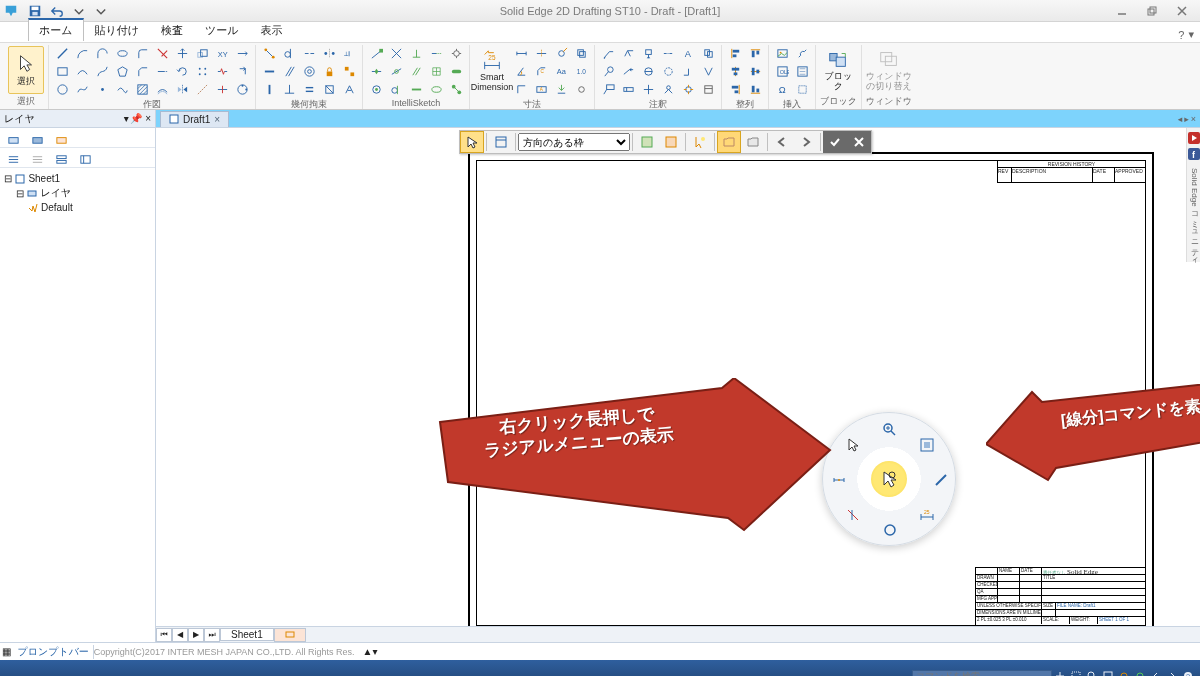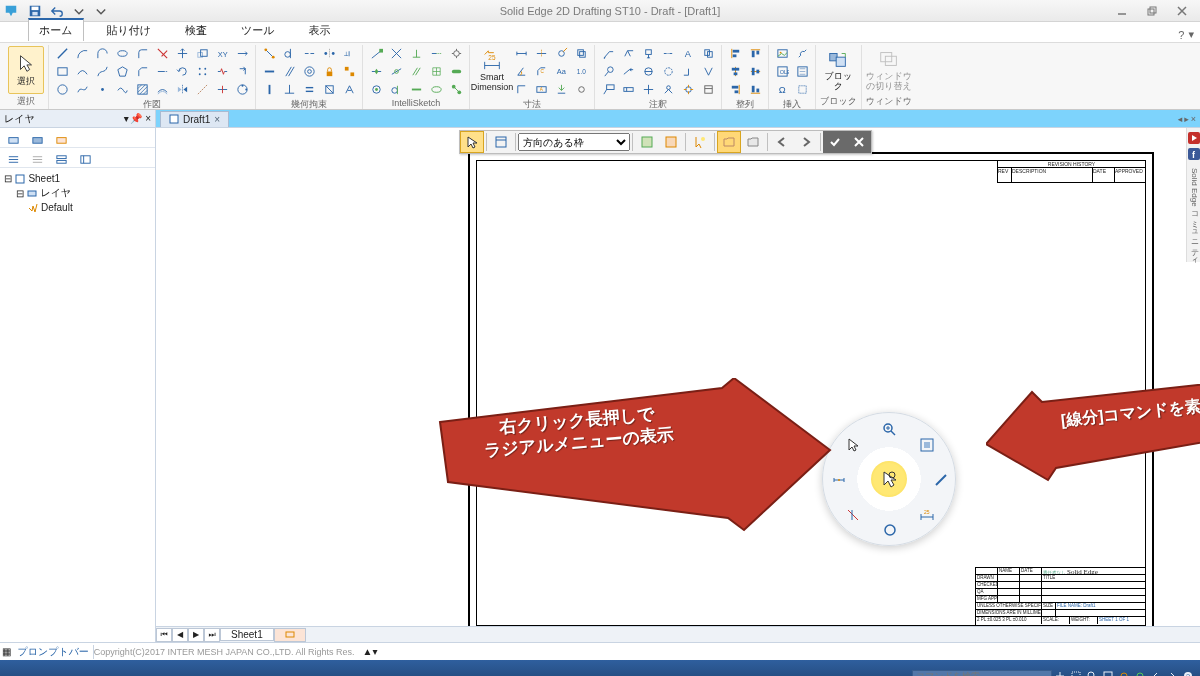--- a/index.html
+++ b/index.html
@@ -9,21 +9,21 @@
 .app-icon{width:22px;height:22px;display:flex;align-items:center;justify-content:center}
 .app-icon svg{width:14px;height:14px}
 .qat{display:flex;align-items:center;gap:4px;padding-left:4px}
 .qat-btn{width:18px;height:18px;display:flex;align-items:center;justify-content:center;cursor:pointer}
 .qat-btn svg{width:14px;height:14px}
 .title-text{flex:1;text-align:center;font-size:11px;color:#7a7a7a}
 .win-controls{display:flex;gap:6px;padding-right:6px}
 .win-btn{width:24px;height:16px;display:flex;align-items:center;justify-content:center;cursor:pointer;color:#777}
 .win-btn svg{width:10px;height:10px}
 
-.ribbon-tabs{height:20px;background:#fff;display:flex;align-items:flex-end;padding-left:28px;gap:12px;border-bottom:1px solid #fff}
+.ribbon-tabs{height:20px;background:#fff;display:flex;align-items:flex-end;padding-left:28px;gap:0;border-bottom:1px solid #fff}
 .ribbon-tab{padding:3px 10px;font-size:11px;cursor:pointer;border:1px solid transparent;border-bottom:none}
 .ribbon-tab.active{background:#fff;border-color:#c0c0c0;border-top:2px solid #2b66a9;position:relative;z-index:2}
 .ribbon-help{margin-left:auto;padding-right:6px;display:flex;gap:4px;align-items:center}
 .ribbon-help span{cursor:pointer;color:#666}
 
 .ribbon{height:68px;background:#f7f7f7;border-top:1px solid #dcdcdc;border-bottom:1px solid #c9c9c9;display:flex;padding:2px 4px 0 4px}
 .rgroup{display:flex;flex-direction:column;align-items:center;padding:0 4px;border-right:1px solid #e0e0e0}
 .rgroup:last-child{border-right:none}
 .rgroup-body{flex:1;display:flex;align-items:center;gap:2px}
 .rgroup-label{font-size:9px;color:#666;padding:1px 0}

